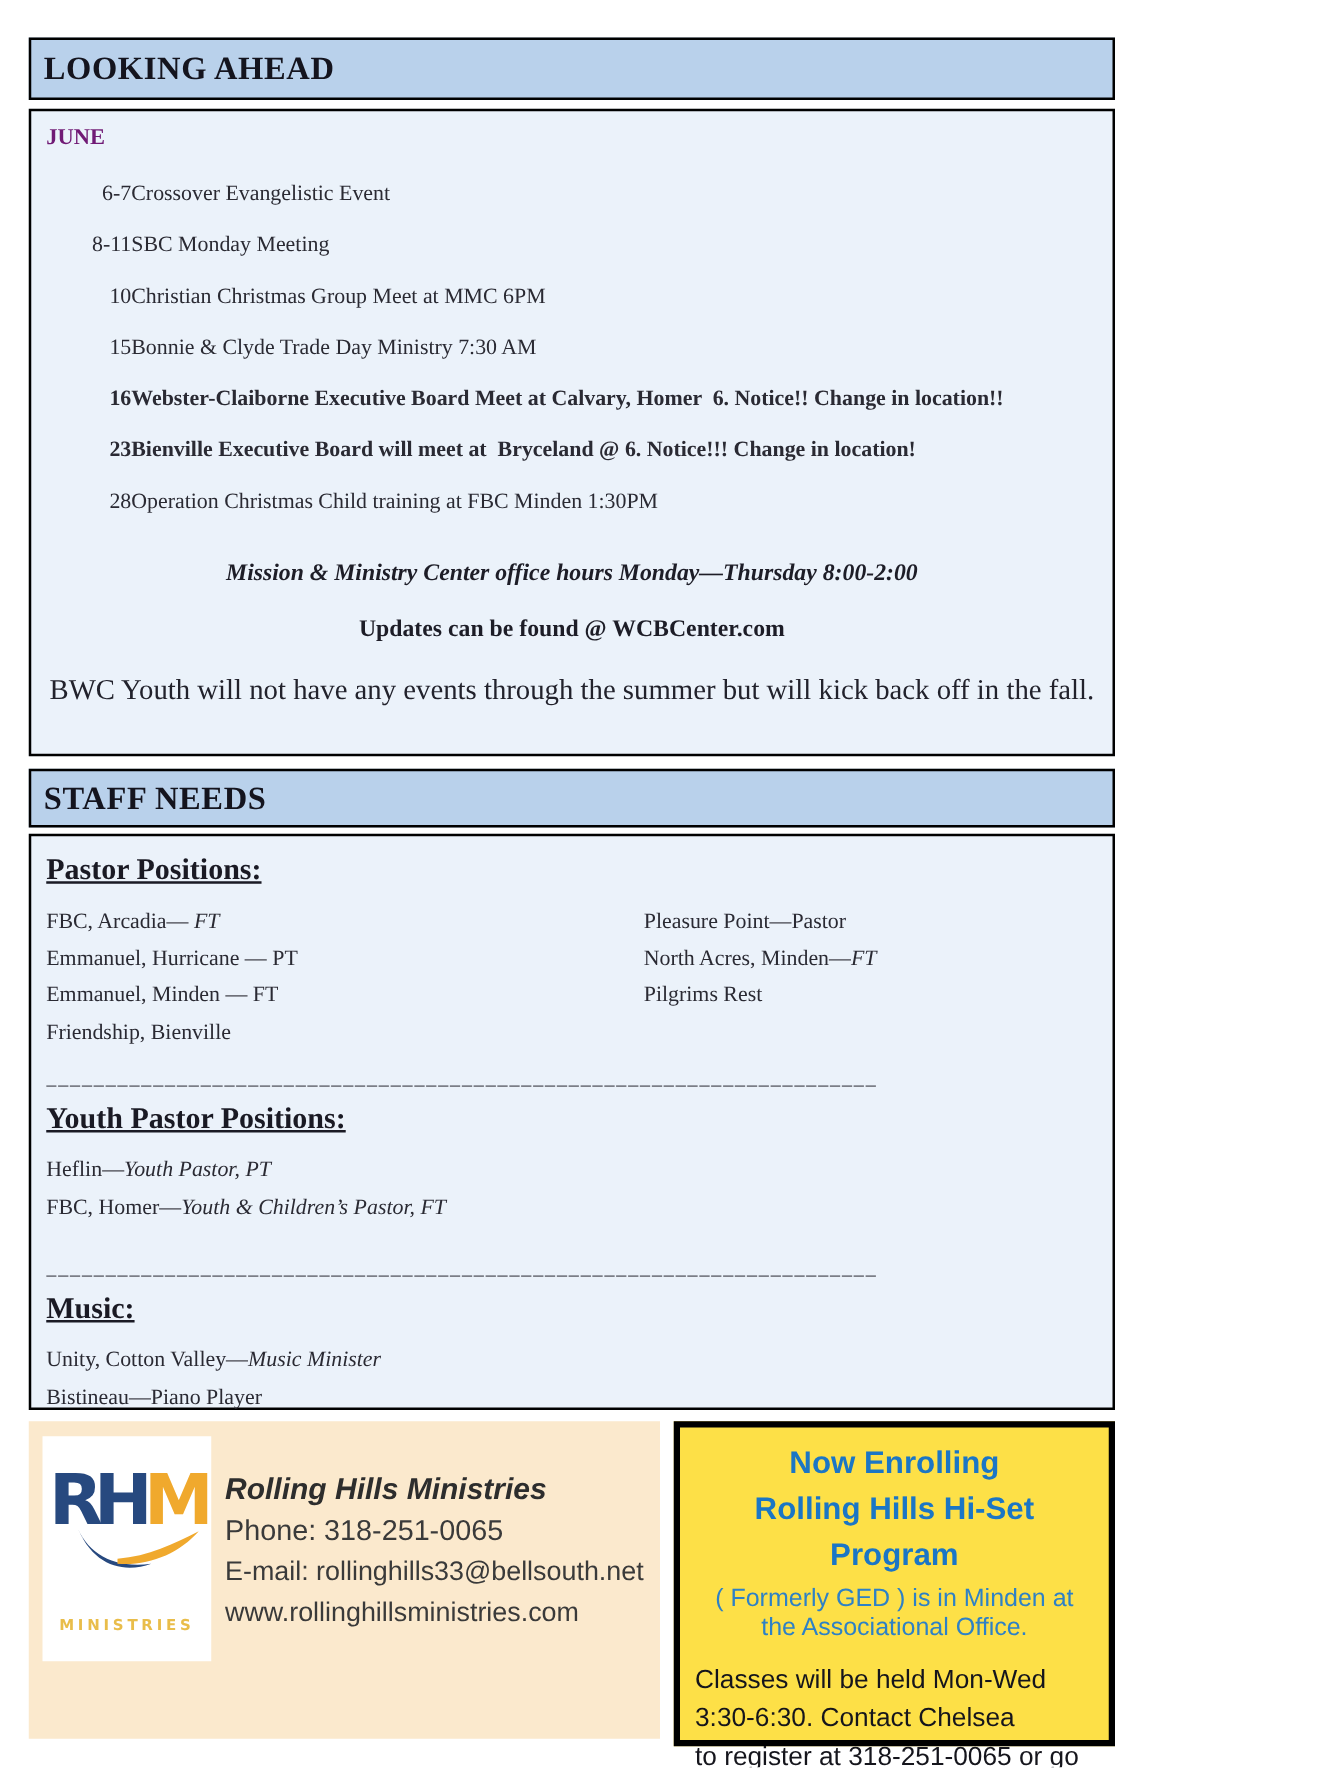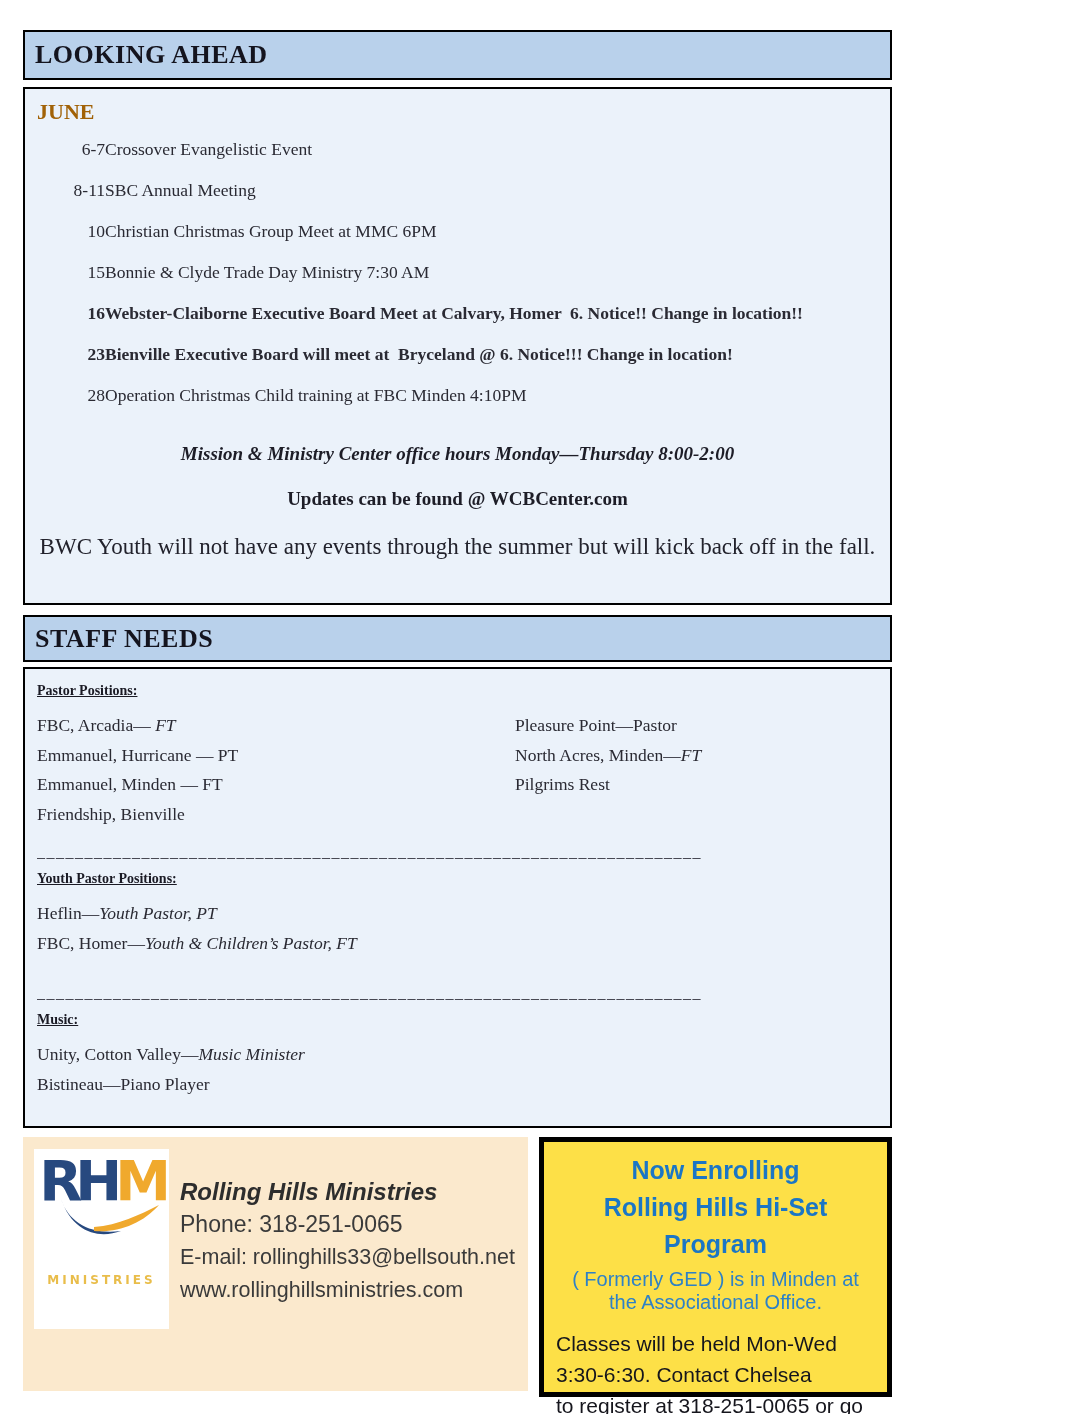--- a/index.html
+++ b/index.html
@@ -24,58 +24,58 @@
     letter-spacing:0.5px;
   }
   .panel {
     background:#ebf2fa;
     border:2px solid #000;
     margin-top:7px;
     padding:10px 12px 8px 12px;
   }
   .panel.looking { height:518px; }
   .panel.staff { height:461px; margin-top:5px; }
-  .month { font-size:22px; font-weight:bold; color:#a16207; margin:0 0 12px 0; }
+  .month { font-size:18px; font-weight:bold; color:#701a75; margin:0 0 22px 0; }
   .event-row { display:flex; margin-bottom:17px; line-height:24px; }
   .event-row .date { width:68px; flex:0 0 68px; font-size:17.5px;text-align:right; }
   .event-row .etext { font-size:17.5px; white-space:pre-wrap; }
   .event-row.bold .etext, .event-row.bold .date { font-weight:bold; }
   .office-hours {
     text-align:center; font-weight:bold; font-style:italic;
     font-size:19px; margin-top:36px; color:#1d1d27;
   }
   .updates {
     text-align:center; font-weight:bold; font-size:19px;
     margin-top:23px; color:#1d1d27;
   }
   .youth-note { text-align:center; font-size:23px; margin-top:24px; color:#22222c; }
 
   .subheading {
-    font-size:14px; font-weight:bold; text-decoration:underline;
+    font-size:24px; font-weight:bold; text-decoration:underline;
     margin:4px 0 12px 0; color:#1a1a24;
   }
   .two-col { display:flex; }
   .two-col .col-left { width:478px; flex:0 0 478px; }
   .pos-item { font-size:17.5px; line-height:29.5px; white-space:pre-wrap; }
   .pos-item .it { font-style:italic; }
   .divider {
     font-size:16px; letter-spacing:1.5px; white-space:nowrap;
     overflow:hidden; width:676px; margin:14px 0 10px 0; color:#2a2a33;
   }
 
   .bottom-row { display:flex; gap:11px; margin-top:9px; }
   .rhm-box {
     width:505px; flex:0 0 505px; height:254px;
     background:#fbe9cd;
     padding:12px 10px 12px 11px;
     display:flex; gap:11px;
   }
   .rhm-logo {
     width:135px; flex:0 0 135px; height:180px; background:#ffffff;
-    text-align:center; padding-top:4px; position:relative;
+    text-align:center; padding-top:24px; position:relative;
     font-family:"DejaVu Sans", sans-serif;
   }
   .logo-letters {
     font-weight:bold; font-size:56px; line-height:56px; letter-spacing:-7px;
     color:#27497f; text-align:center;
   }
   .logo-letters .m { color:#f0a92d; }
   .logo-swoosh { display:block; margin:-12px auto 0 auto; }
   .logo-min {
     color:#e9bd4a; font-size:12px; font-weight:bold; letter-spacing:3px;
@@ -112,41 +112,41 @@
   <section class="panel looking">
     <div class="month">JUNE</div>
 
     <div>
       <div class="event-row">
         <span class="date">6-7</span>
         <span class="etext">Crossover Evangelistic Event</span>
       </div>
       <div class="event-row">
         <span class="date">8-11</span>
-        <span class="etext">SBC Annual Meeting</span>
+        <span class="etext">SBC Monday Meeting</span>
       </div>
       <div class="event-row">
         <span class="date">10</span>
         <span class="etext">Christian Christmas Group Meet at MMC 6PM</span>
       </div>
       <div class="event-row">
         <span class="date">15</span>
         <span class="etext">Bonnie &amp; Clyde Trade Day Ministry 7:30 AM</span>
       </div>
       <div class="event-row bold">
         <span class="date">16</span>
         <span class="etext">Webster-Claiborne Executive Board Meet at Calvary, Homer  6. Notice!! Change in location!!</span>
       </div>
       <div class="event-row bold">
         <span class="date">23</span>
         <span class="etext">Bienville Executive Board will meet at  Bryceland @ 6. Notice!!! Change in location!</span>
       </div>
       <div class="event-row">
         <span class="date">28</span>
-        <span class="etext">Operation Christmas Child training at FBC Minden 4:10PM</span>
+        <span class="etext">Operation Christmas Child training at FBC Minden 1:30PM</span>
       </div>
     </div>
 
     <p class="office-hours">Mission &amp; Ministry Center office hours Monday—Thursday 8:00-2:00</p>
     <p class="updates">Updates can be found @ WCBCenter.com</p>
     <p class="youth-note">BWC Youth will not have any events through the summer but will kick back off in the fall.</p>
   </section>
 
   <section class="panel-header" style="margin-top:10px; height:47px;">
     <h1>STAFF NEEDS</h1>

